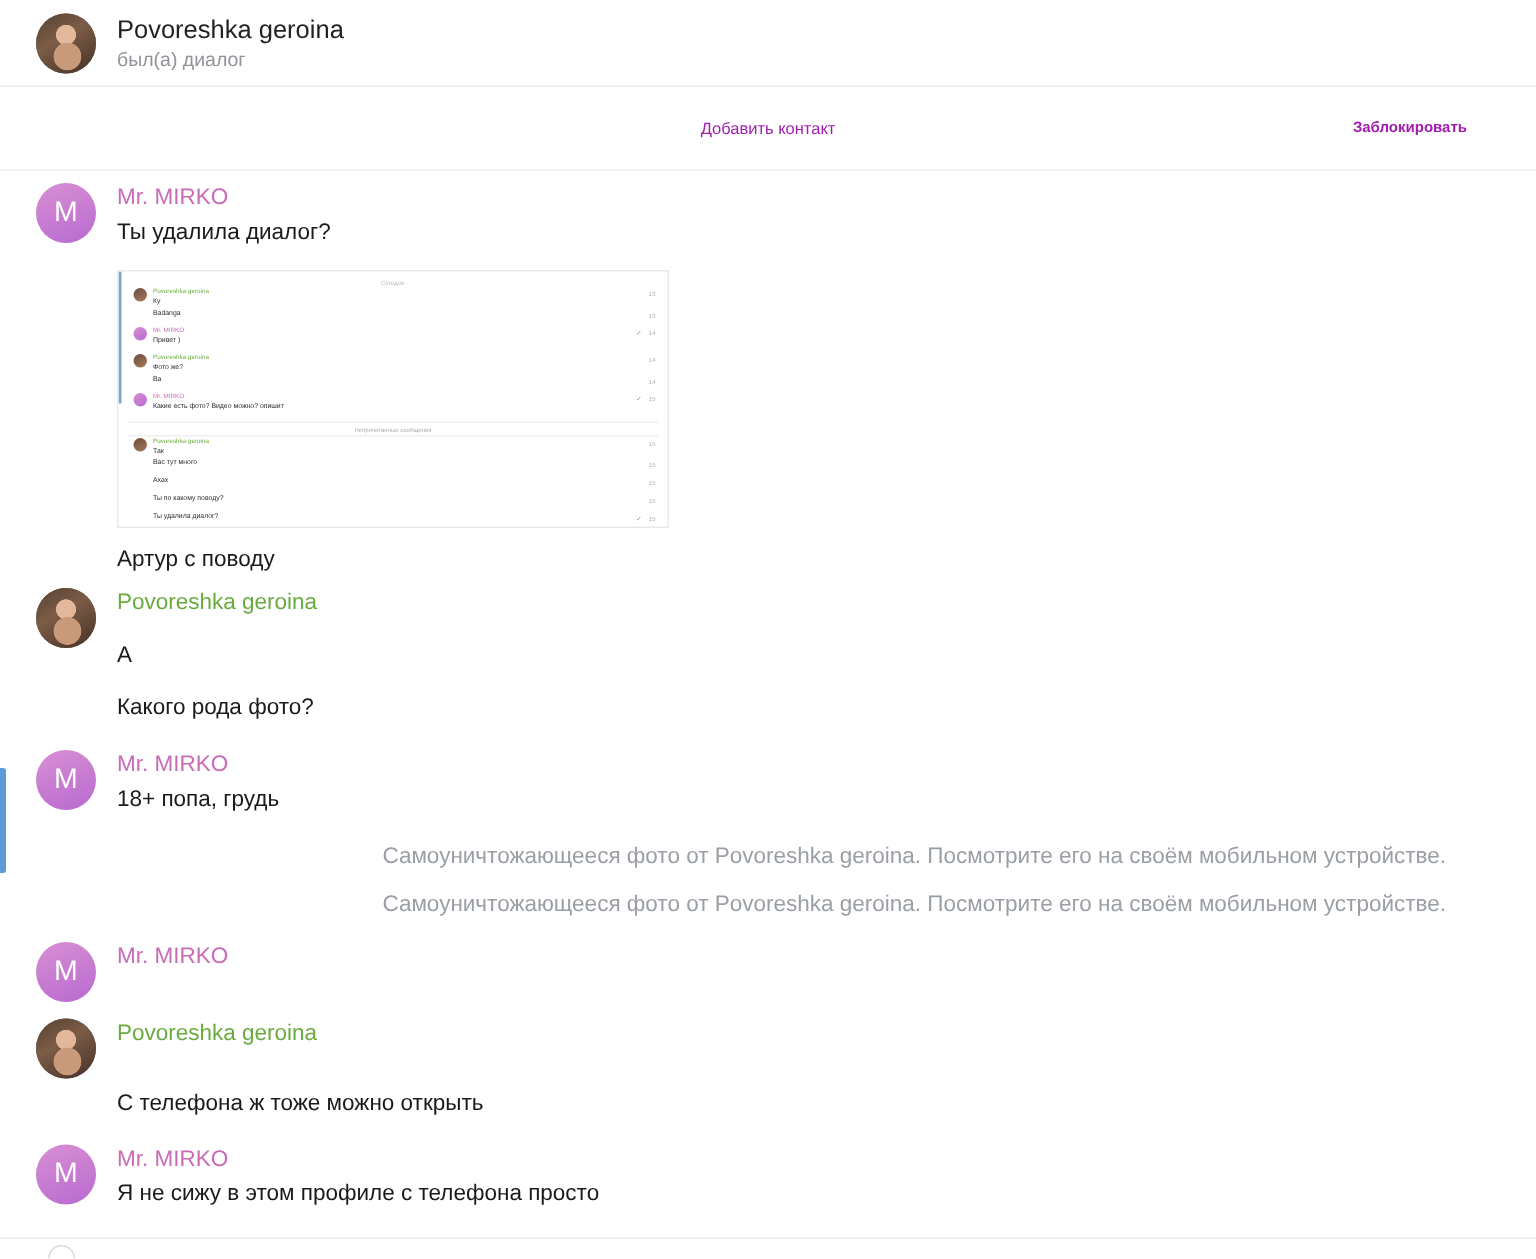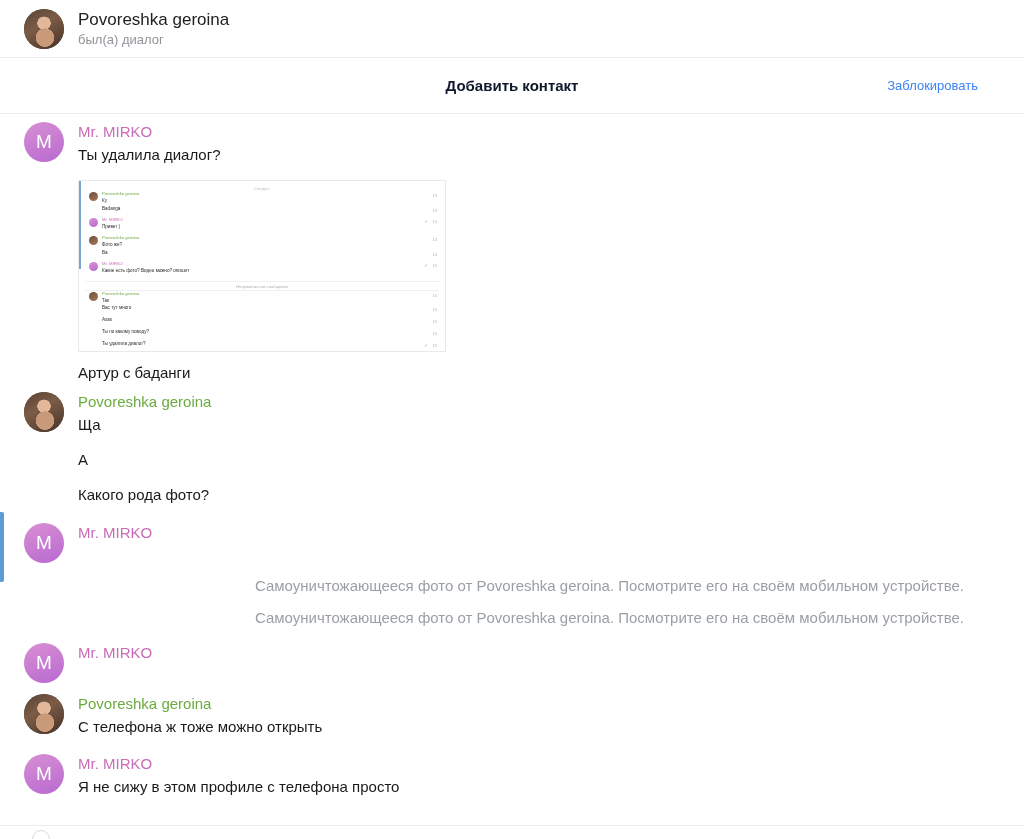--- a/index.html
+++ b/index.html
@@ -71,31 +71,31 @@
   .action-bar {
     height: 56px;
     display: flex;
     align-items: center;
     justify-content: center;
     position: relative;
     background: #ffffff;
     border-bottom: 1px solid #ececec;
   }
   .action-add {
-    font-size: 15px;
-    color: #0f172a;
+    font-size: 11px;
+    color: #a21caf;
+    cursor: pointer;
+  }
+  .action-block {
+    position: absolute;
+    right: 46px;
+    font-size: 10px;
+    color: #a21caf;
     cursor: pointer;
     font-weight: bold;
-  }
-  .action-block {
-    position: absolute;
-    right: 46px;
-    font-size: 13px;
-    color: #3b82f6;
-    cursor: pointer;
   }
 
   
   .messages {
     position: relative;
     padding-top: 6px;
     height: 725px;
     overflow: hidden;
   }
   .msg-group {
@@ -304,38 +304,38 @@
         <div class="ss-row" style="top:148px">
           <span class="ss-msg" style="top:0">Ты по какому поводу?</span>
           <span class="ss-time">15</span>
         </div>
         <div class="ss-row" style="top:160px">
           <span class="ss-msg" style="top:0">Ты удалила диалог?</span>
           <span class="ss-check">✓</span>
           <span class="ss-time">15</span>
         </div>
       </div>
-      <div class="msg-text">Артур с баданги</div>
+      <div class="msg-text">Артур с поводу</div>
     </div>
   </div>
 
   <div class="msg-group">
     <div class="msg-avatar avatar photo"></div>
     <div class="msg-body">
       <div class="msg-author author-povoreshka">Povoreshka geroina</div>
-      <div class="msg-text">Ща</div>
       <div class="msg-text" style="margin-top:14px">А</div>
       <div class="msg-text" style="margin-top:14px">Какого рода фото?</div>
     </div>
   </div>
 
   <div class="msg-group" style="margin-top:9px">
     <div class="msg-avatar avatar letter">M</div>
     <div class="msg-body">
       <div class="msg-author author-mirko">Mr. MIRKO</div>
+      <div class="msg-text">18+ попа, грудь</div>
     </div>
   </div>
 
   <div class="msg-group" style="padding-top:10px">
     <div class="msg-avatar spacer"></div>
     <div class="msg-body">
       <div class="msg-text system">Самоуничтожающееся фото от Povoreshka geroina. Посмотрите его на своём мобильном устройстве.</div>
       <div class="msg-text system">Самоуничтожающееся фото от Povoreshka geroina. Посмотрите его на своём мобильном устройстве.</div>
     </div>
   </div>
@@ -344,21 +344,21 @@
     <div class="msg-avatar avatar letter">M</div>
     <div class="msg-body">
       <div class="msg-author author-mirko">Mr. MIRKO</div>
     </div>
   </div>
 
   <div class="msg-group" style="margin-top:7px">
     <div class="msg-avatar avatar photo"></div>
     <div class="msg-body">
       <div class="msg-author author-povoreshka">Povoreshka geroina</div>
-      <div class="msg-text" style="margin-top:2px">С телефона ж тоже можно открыть</div>
+      <div class="msg-text" style="margin-top:26px">С телефона ж тоже можно открыть</div>
     </div>
   </div>
 
   <div class="msg-group" style="margin-top:8px">
     <div class="msg-avatar avatar letter">M</div>
     <div class="msg-body">
       <div class="msg-author author-mirko">Mr. MIRKO</div>
       <div class="msg-text">Я не сижу в этом профиле с телефона просто</div>
     </div>
   </div>

